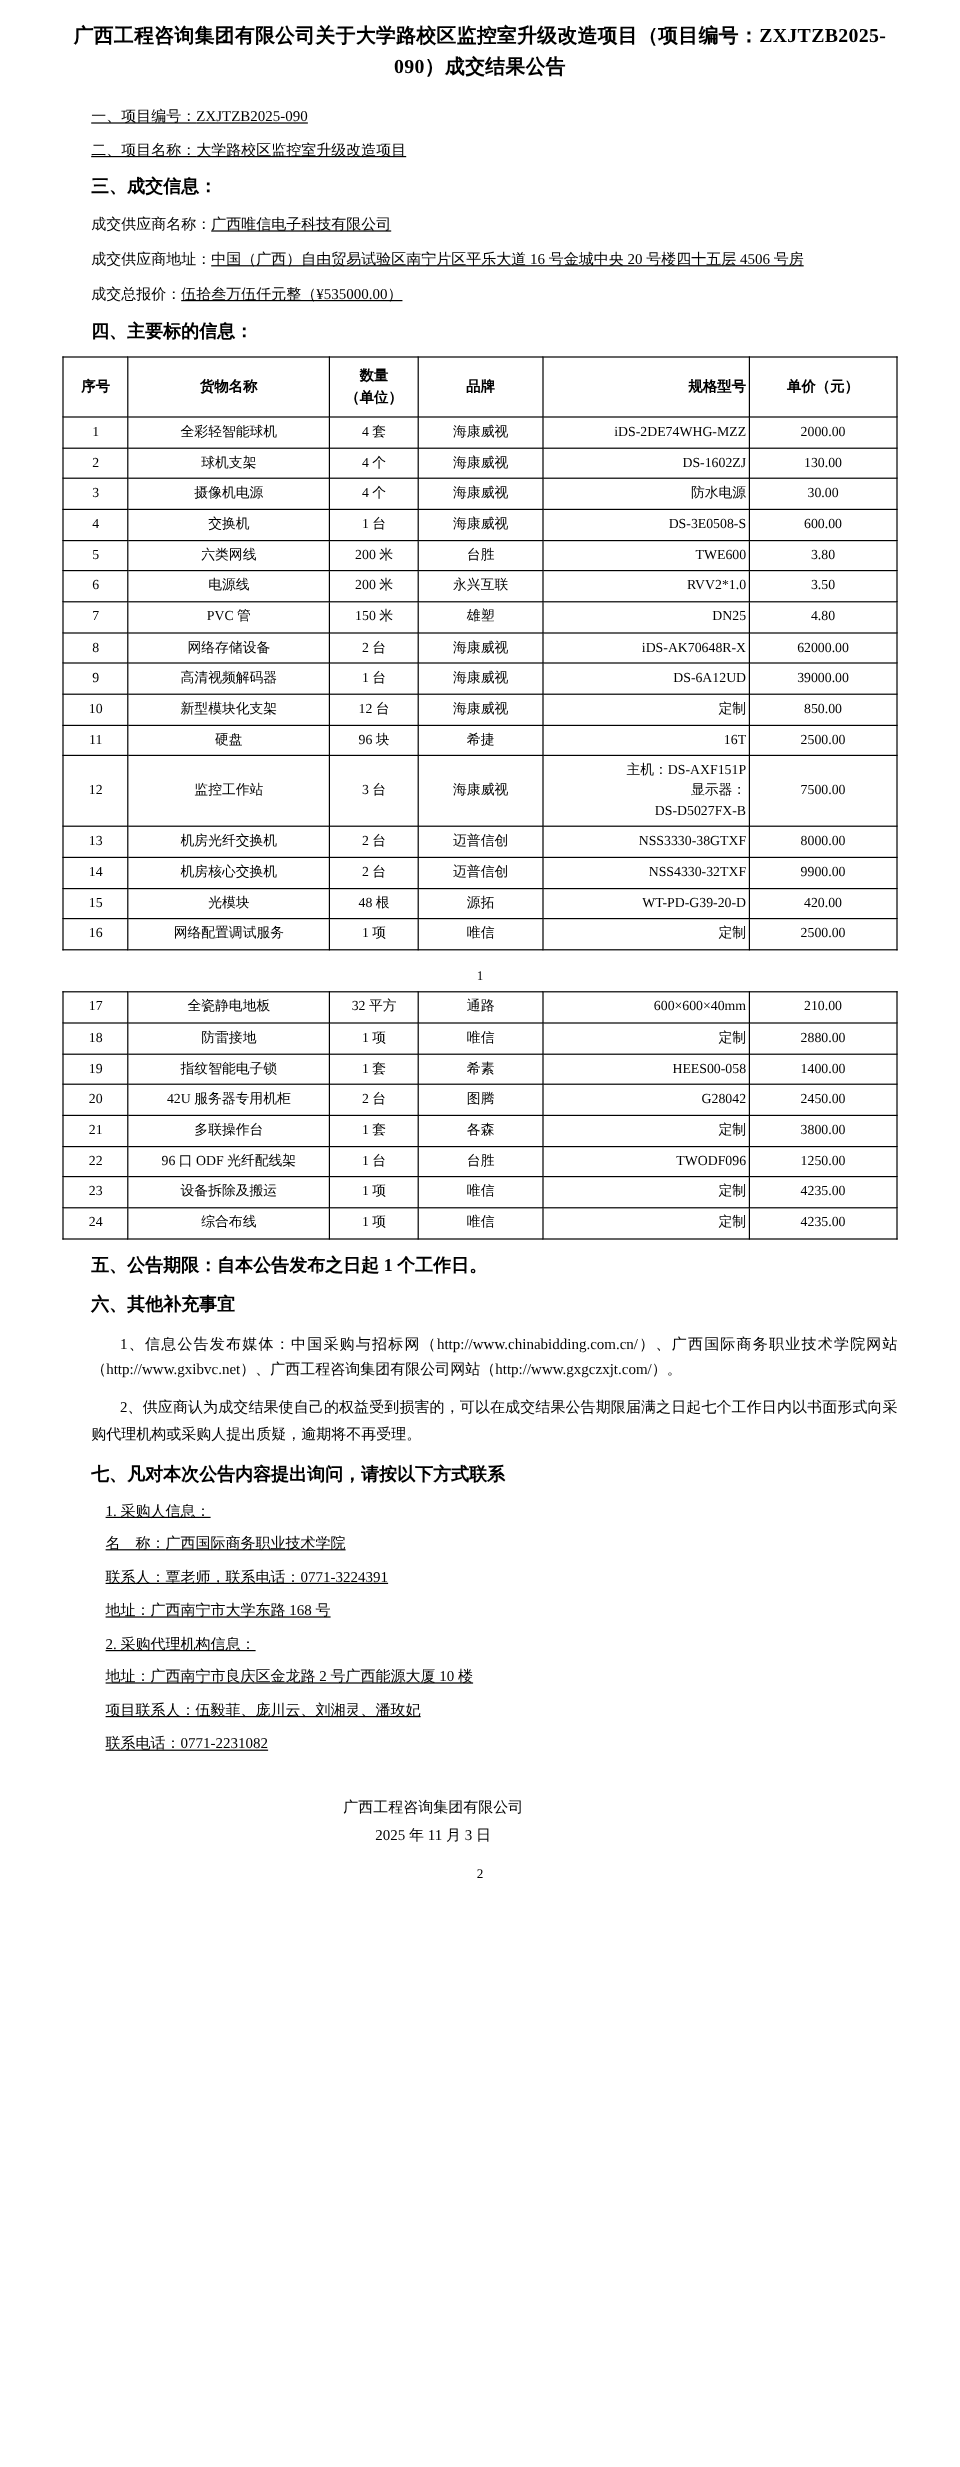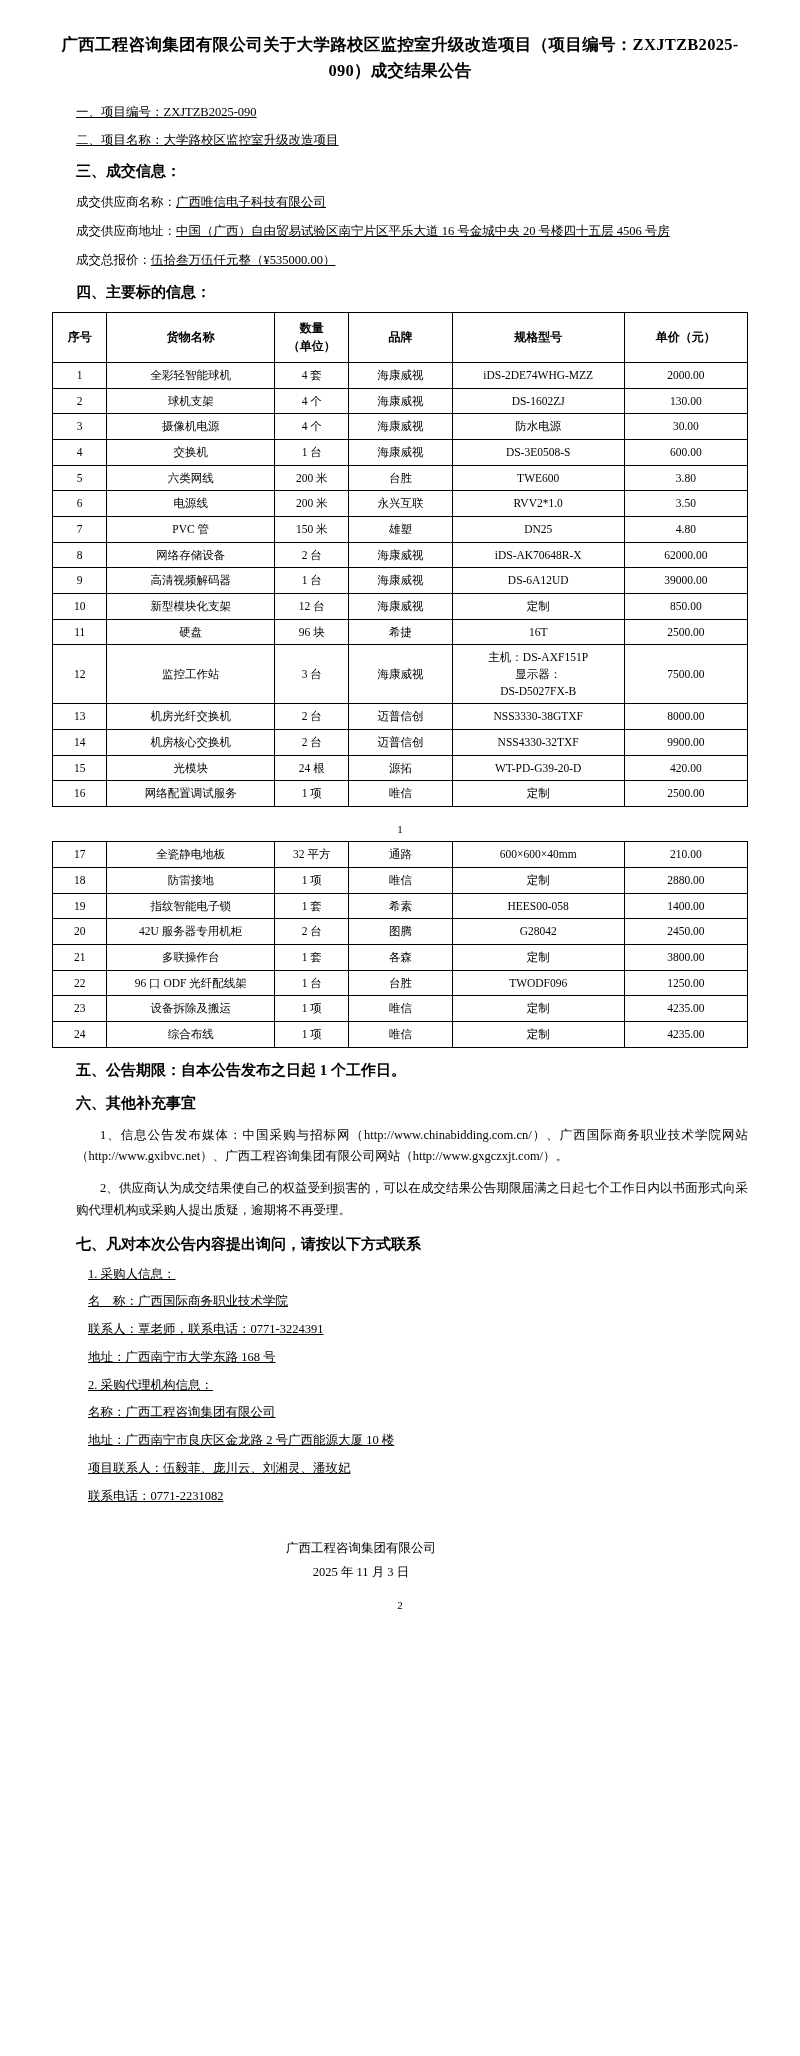--- a/index.html
+++ b/index.html
@@ -8,21 +8,21 @@
     background: #ffffff;
   }
   body {
     width: 800px;
     font-family: "Liberation Serif", "DejaVu Serif", serif;
     color: #000000;
   }
   .page {
     width: 800px;
     box-sizing: border-box;
-    padding: 28px 52px 18px 52px;
+    padding: 13px 52px 18px 52px;
     position: relative;
   }
   .doc-title {
     font-size: 16.5px;
     font-weight: bold;
     text-align: center;
     line-height: 1.6;
     letter-spacing: 0.3px;
     margin: 4px 0 18px 0;
   }
@@ -66,21 +66,21 @@
   }
   table.goods thead td {
     font-weight: bold;
     font-size: 12px;
     padding: 7px 2px;
   }
   table.goods td.idx { width: 44px; }
   table.goods td.name { width: 146px; }
   table.goods td.qty { width: 62px; }
   table.goods td.brand { width: 88px; }
-  table.goods td.model { width: 150px; }
+  table.goods td.model { width: 150px; text-align: right; }
   table.goods td.price { width: 106px; }
   .model-multi { line-height: 1.6; }
   .page-num {
     text-align: center;
     font-size: 11px;
     margin: 16px 0 6px 0;
   }
   .page-num2 {
     text-align: center;
     font-size: 11px;
@@ -253,21 +253,21 @@
         <td class="idx">14</td>
         <td class="name">机房核心交换机</td>
         <td class="qty">2 台</td>
         <td class="brand">迈普信创</td>
         <td class="model">NSS4330-32TXF</td>
         <td class="price">9900.00</td>
       </tr>
       <tr>
         <td class="idx">15</td>
         <td class="name">光模块</td>
-        <td class="qty">24 根</td>
+        <td class="qty">48 根</td>
         <td class="brand">源拓</td>
         <td class="model">WT-PD-G39-20-D</td>
         <td class="price">420.00</td>
       </tr>
       <tr>
         <td class="idx">16</td>
         <td class="name">网络配置调试服务</td>
         <td class="qty">1 项</td>
         <td class="brand">唯信</td>
         <td class="model">定制</td>
@@ -358,21 +358,20 @@
   <div class="sec indent1">七、凡对本次公告内容提出询问，请按以下方式联系</div>
 
   <div class="line indent2">1. 采购人信息：</div>
   <div class="line indent2">
     <span>名　称：</span><span>广西国际商务职业技术学院</span>
   </div>
   <div class="line indent2">联系人：覃老师，联系电话：0771-3224391</div>
   <div class="line indent2">地址：广西南宁市大学东路 168 号</div>
 
   <div class="line indent2">2. 采购代理机构信息：</div>
-  <div class="line indent2">名称：广西工程咨询集团有限公司</div>
   <div class="line indent2">地址：广西南宁市良庆区金龙路 2 号广西能源大厦 10 楼</div>
   <div class="line indent2">项目联系人：伍毅菲、庞川云、刘湘灵、潘玫妃</div>
   <div class="line indent2">联系电话：0771-2231082</div>
 
   <div class="sign">
     <div>广西工程咨询集团有限公司</div>
     <div>2025 年 11 月 3 日</div>
   </div>
 
   <div class="page-num2">2</div>

